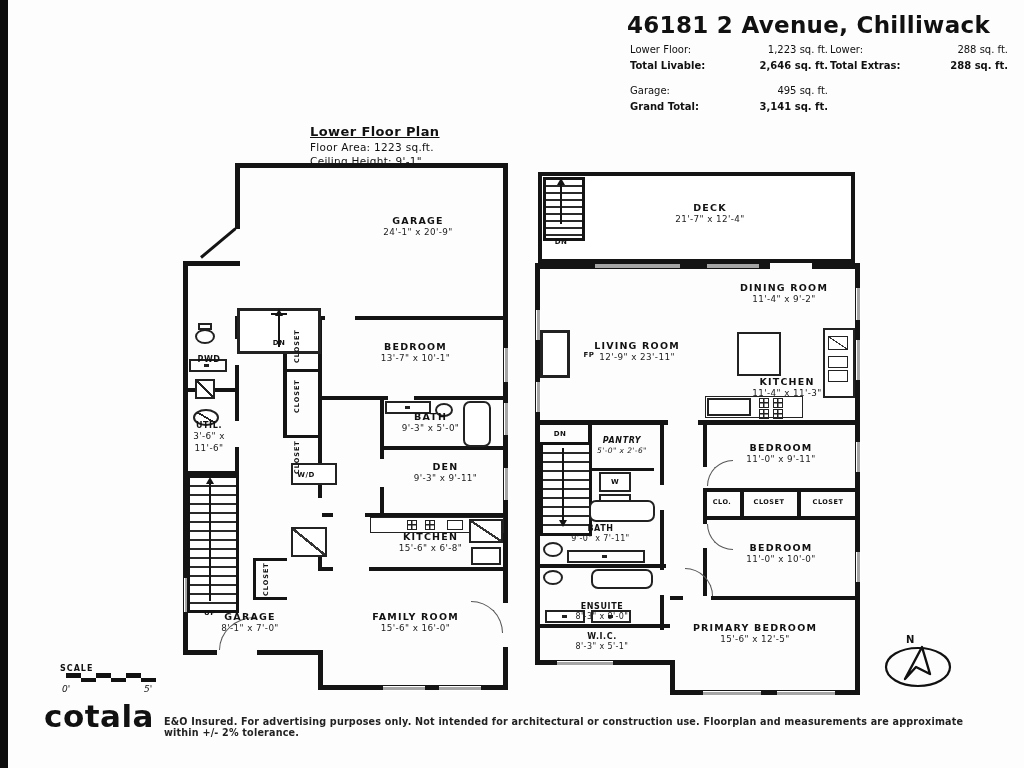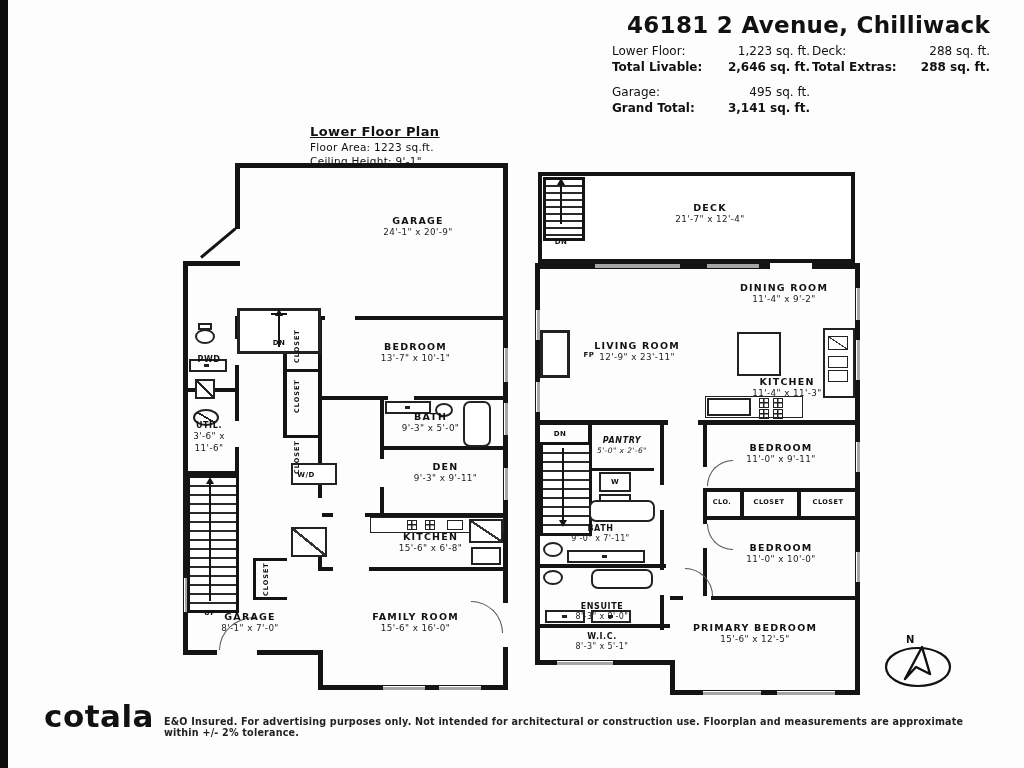--- a/index.html
+++ b/index.html
@@ -35,21 +35,21 @@
   .vtext{position:absolute;writing-mode:vertical-rl;transform:rotate(180deg);
      font-size:6.5px;font-weight:bold;letter-spacing:1px;text-align:center;}
   .aline{position:absolute;background:#141414;}
   .ahup{position:absolute;width:0;height:0;border-left:4px solid transparent;
      border-right:4px solid transparent;border-bottom:7px solid #141414;}
   .ahdn{position:absolute;width:0;height:0;border-left:4px solid transparent;
      border-right:4px solid transparent;border-top:7px solid #141414;}
   
   .title{position:absolute;left:607px;top:12px;width:383px;text-align:right;
      font-size:23px;font-weight:bold;letter-spacing:0.3px;}
-  .statcol{position:absolute;font-size:12px;}
+  .statcol{position:absolute;font-size:10px;margin-left:18px;}
   .srow{display:flex;justify-content:space-between;height:16px;}
   .srow.b{font-weight:bold;}
   .srow .sv{text-align:right;}
   .statgap{height:9px;}
   
   .ptitle{position:absolute;}
   .ptitle .t{font-size:13px;font-weight:bold;text-decoration:underline;letter-spacing:0.4px;}
   .ptitle .s{font-size:10.5px;margin-top:2px;letter-spacing:0.3px;}
   
   .logo{position:absolute;left:44px;top:698px;font-size:31px;font-weight:800;
@@ -92,21 +92,21 @@
       <span class="sv">495 sq. ft.</span>
     </div>
     <div class="srow b">
       <span class="sl">Grand Total:</span>
       <span class="sv">3,141 sq. ft.</span>
     </div>
   </div>
 
   <div class="statcol" style="left:812px;top:44px;width:178px;">
     <div class="srow">
-      <span class="sl">Deck:</span>
+      <span class="sl">Lower:</span>
       <span class="sv">288 sq. ft.</span>
     </div>
     <div class="srow b">
       <span class="sl">Total Extras:</span>
       <span class="sv">288 sq. ft.</span>
     </div>
   </div>
 
   <div class="ptitle" style="left:310px;top:124px;">
     <div class="t">Lower Floor Plan</div>
@@ -368,20 +368,29 @@
     <div class="rlabel" style="left:130px;top:452px;width:180px;">
       <div class="rname">PRIMARY BEDROOM</div>
       <div class="rdims">15'-6" x 12'-5"</div>
     </div>
 
     <div class="tiny" style="left:170px;top:328px;width:34px;font-size:6.5px;">CLO.</div>
     <div class="tiny" style="left:208px;top:328px;width:52px;font-size:6.5px;">CLOSET</div>
     <div class="tiny" style="left:266px;top:328px;width:54px;font-size:6.5px;">CLOSET</div>
   </div>
 
+  <div class="scale">
+    <div class="lbl">SCALE</div>
+    <div class="sb-track">
+      <div class="sb-top"></div>
+      <div class="sb-bot"></div>
+    </div>
+    <div class="z">0'</div>
+    <div class="f">5'</div>
+  </div>
 
   <div class="abs" style="left:880px;top:632px;width:76px;height:62px;">
     <svg width="76" height="62" viewBox="0 0 76 62">
       <ellipse cx="38" cy="35" rx="32" ry="19" fill="none" stroke="#111" stroke-width="2.2"></ellipse>
       <path d="M 25 47 L 42 15 L 50 42 L 36 35 Z" fill="#fff" stroke="#111" stroke-width="2.4" stroke-linejoin="round"></path>
       <text x="26" y="11" font-size="10" font-weight="bold" fill="#111">N</text>
     </svg>
   </div>
 
   <div class="logo">cotala</div>

